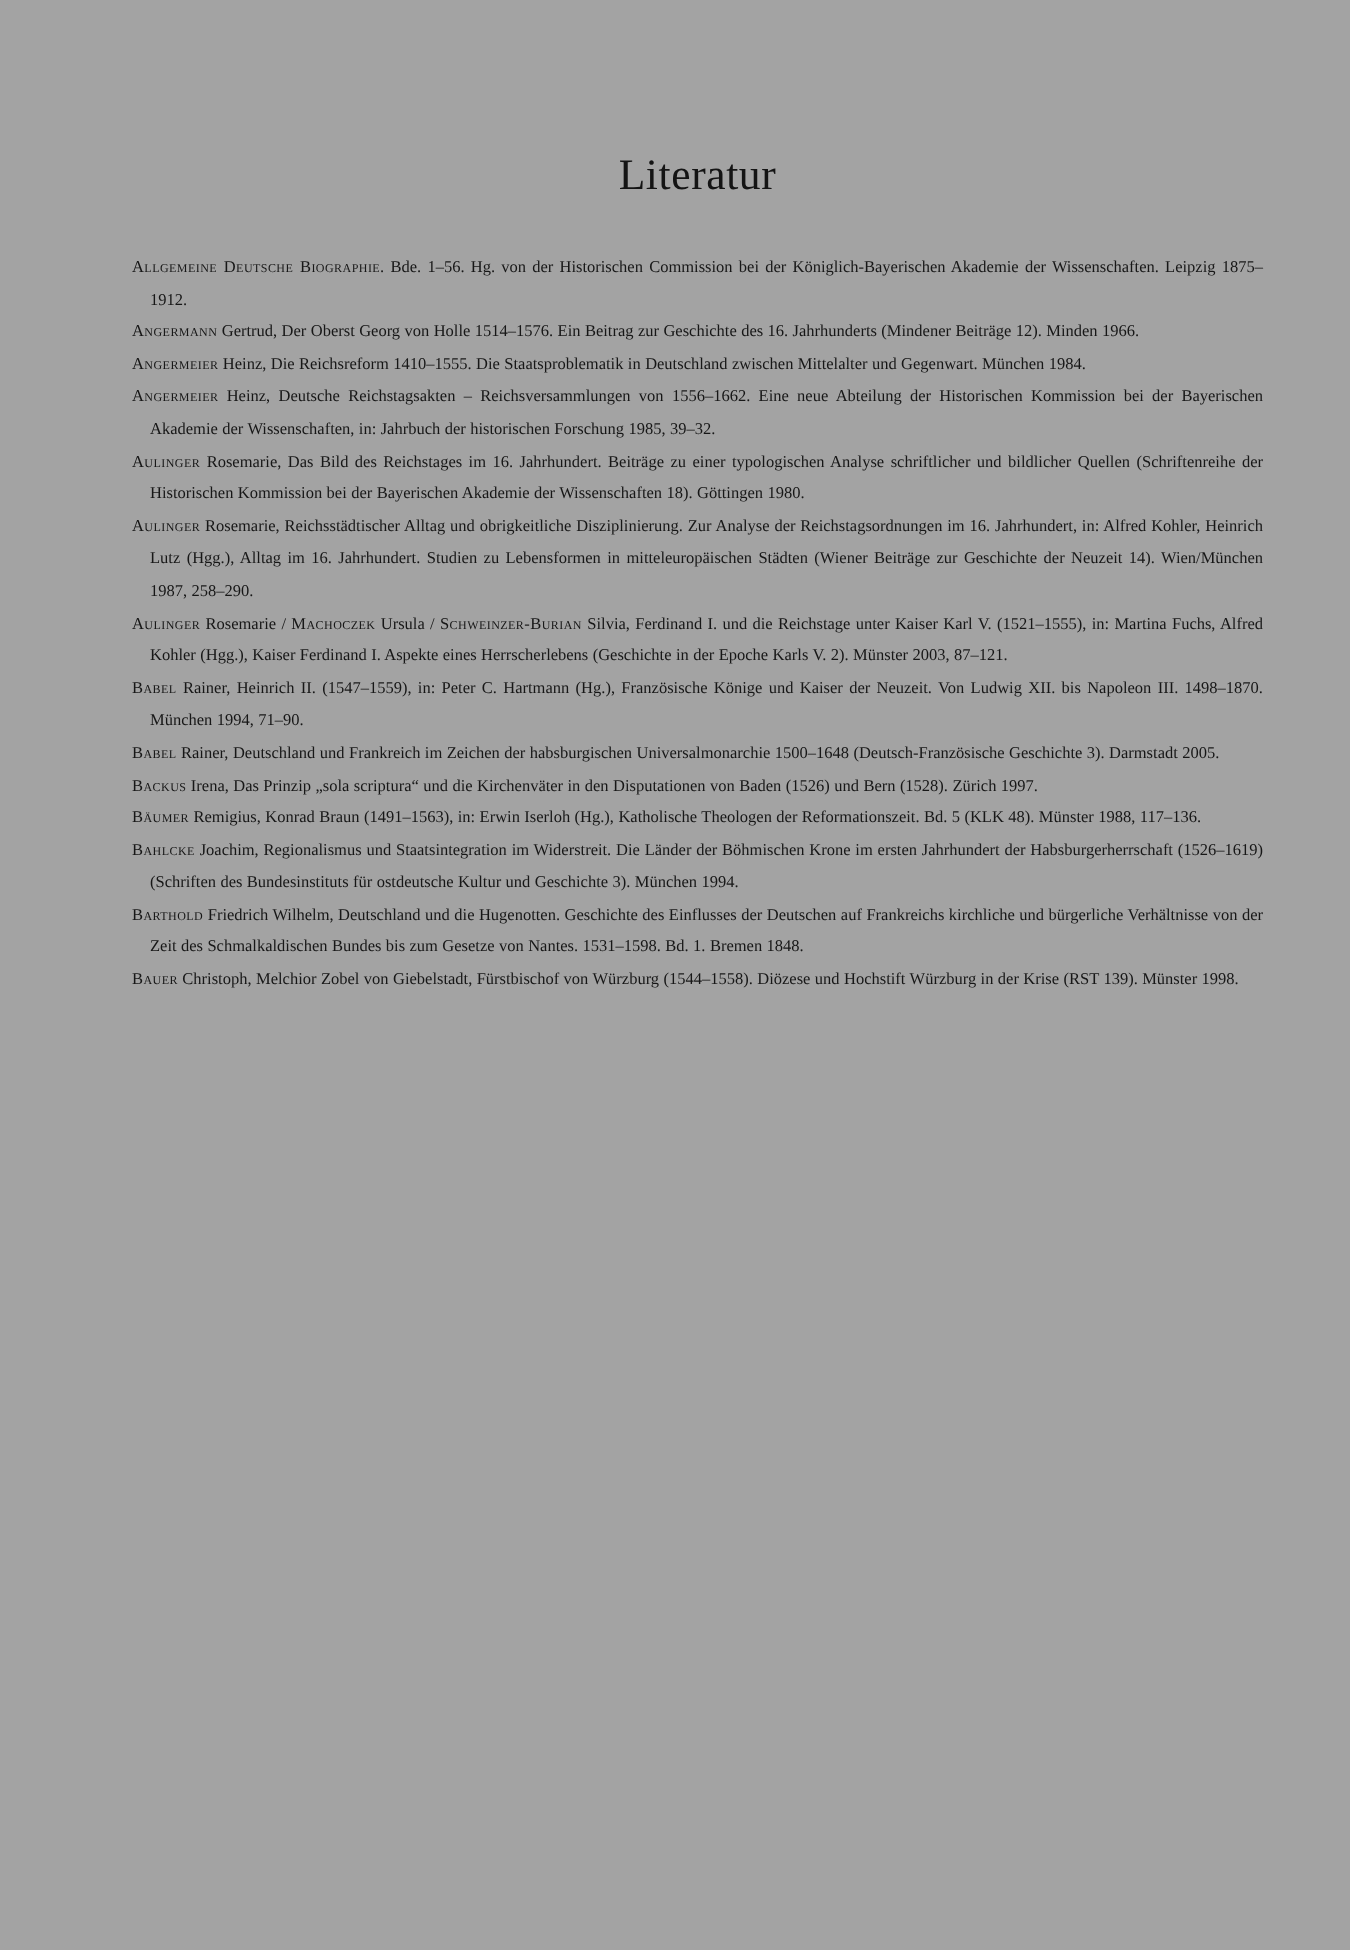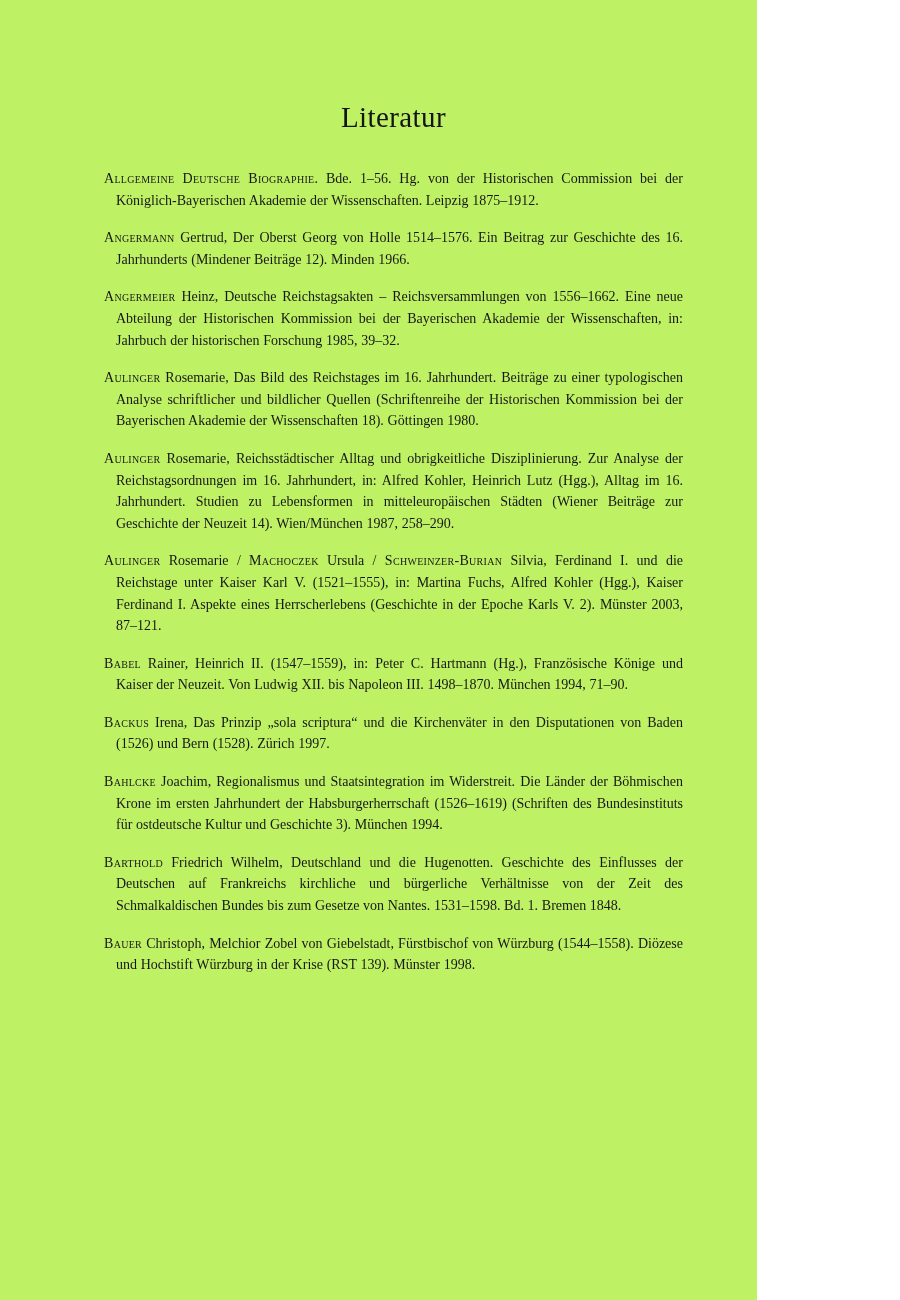--- a/index.html
+++ b/index.html
@@ -2,43 +2,43 @@
 <html lang="de"><head>
 <meta charset="utf-8">
 <style>
   html, body {
     margin: 0;
     padding: 0;
     background: #ffffff;
   }
   .page {
     position: relative;
-    width: 757px;
+    width: 900px;
     height: 1300px;
-    background: #bef264;
+    background: #a3a3a3;
     box-sizing: border-box;
     padding: 101px 58px 0 88px;
     font-family: "Liberation Serif", "DejaVu Serif", serif;
     color: #171717;
     overflow: hidden;
   }
   .title {
     font-size: 29px;
     font-weight: 400;
     text-align: center;
     margin: 0 0 34px 0;
     letter-spacing: 0.4px;
     color: #141414;
   }
   .bibliography {
     width: 100%;
   }
   .entry {
-    margin: 16px;
-    font-size: 14px;
+    margin: 0;
+    font-size: 11px;
     line-height: 21.6px;
     text-align: justify;
     padding-left: 12px;
     text-indent: -12px;
     hyphens: auto;
     -webkit-hyphens: auto;
     word-spacing: 0.2px;
   }
   .sc {
     font-variant: small-caps;
@@ -46,23 +46,26 @@
   }
 </style>
 </head>
 <body>
 
 <div class="page">
   <h1 class="title">Literatur</h1>
   <div class="bibliography" id="bibliography">
       <p class="entry"><span class="sc">Allgemeine Deutsche Biographie</span><span class="plain">. Bde. 1–56. Hg. von der Historischen Commission bei der Königlich-Bayerischen Akademie der Wissenschaften. Leipzig 1875–1912.</span></p>
       <p class="entry"><span class="sc">Angermann</span><span class="plain"> Gertrud, Der Oberst Georg von Holle 1514–1576. Ein Beitrag zur Geschichte des 16. Jahrhunderts (Mindener Beiträge 12). Minden 1966.</span></p>
+      <p class="entry"><span class="sc">Angermeier</span><span class="plain"> Heinz, Die Reichsreform 1410–1555. Die Staatsproblematik in Deutschland zwischen Mittelalter und Gegenwart. München 1984.</span></p>
       <p class="entry"><span class="sc">Angermeier</span><span class="plain"> Heinz, Deutsche Reichstagsakten – Reichsversammlungen von 1556–1662. Eine neue Abteilung der Historischen Kommission bei der Bayerischen Akademie der Wissenschaften, in: Jahrbuch der historischen Forschung 1985, 39–32.</span></p>
       <p class="entry"><span class="sc">Aulinger</span><span class="plain"> Rosemarie, Das Bild des Reichstages im 16. Jahrhundert. Beiträge zu einer typologischen Analyse schriftlicher und bildlicher Quellen (Schriftenreihe der Historischen Kommission bei der Bayerischen Akademie der Wissenschaften 18). Göttingen 1980.</span></p>
       <p class="entry"><span class="sc">Aulinger</span><span class="plain"> Rosemarie, Reichsstädtischer Alltag und obrigkeitliche Disziplinierung. Zur Analyse der Reichstagsordnungen im 16. Jahrhundert, in: Alfred Kohler, Heinrich Lutz (Hgg.), Alltag im 16. Jahrhundert. Studien zu Lebensformen in mitteleuropäischen Städten (Wiener Beiträge zur Geschichte der Neuzeit 14). Wien/München 1987, 258–290.</span></p>
       <p class="entry"><span class="sc">Aulinger</span><span class="plain"> Rosemarie / </span><span class="sc">Machoczek</span><span class="plain"> Ursula / </span><span class="sc">Schweinzer-Burian</span><span class="plain"> Silvia, Ferdinand I. und die Reichstage unter Kaiser Karl V. (1521–1555), in: Martina Fuchs, Alfred Kohler (Hgg.), Kaiser Ferdinand I. Aspekte eines Herrscherlebens (Geschichte in der Epoche Karls V. 2). Münster 2003, 87–121.</span></p>
       <p class="entry"><span class="sc">Babel</span><span class="plain"> Rainer, Heinrich II. (1547–1559), in: Peter C. Hartmann (Hg.), Französische Könige und Kaiser der Neuzeit. Von Ludwig XII. bis Napoleon III. 1498–1870. München 1994, 71–90.</span></p>
+      <p class="entry"><span class="sc">Babel</span><span class="plain"> Rainer, Deutschland und Frankreich im Zeichen der habsburgischen Universalmonarchie 1500–1648 (Deutsch-Französische Geschichte 3). Darmstadt 2005.</span></p>
       <p class="entry"><span class="sc">Backus</span><span class="plain"> Irena, Das Prinzip „sola scriptura“ und die Kirchenväter in den Disputationen von Baden (1526) und Bern (1528). Zürich 1997.</span></p>
+      <p class="entry"><span class="sc">Bäumer</span><span class="plain"> Remigius, Konrad Braun (1491–1563), in: Erwin Iserloh (Hg.), Katholische Theologen der Reformationszeit. Bd. 5 (KLK 48). Münster 1988, 117–136.</span></p>
       <p class="entry"><span class="sc">Bahlcke</span><span class="plain"> Joachim, Regionalismus und Staatsintegration im Widerstreit. Die Länder der Böhmischen Krone im ersten Jahrhundert der Habsburgerherrschaft (1526–1619) (Schriften des Bundesinstituts für ostdeutsche Kultur und Geschichte 3). München 1994.</span></p>
       <p class="entry"><span class="sc">Barthold</span><span class="plain"> Friedrich Wilhelm, Deutschland und die Hugenotten. Geschichte des Einflusses der Deutschen auf Frankreichs kirchliche und bürgerliche Verhältnisse von der Zeit des Schmalkaldischen Bundes bis zum Gesetze von Nantes. 1531–1598. Bd. 1. Bremen 1848.</span></p>
       <p class="entry"><span class="sc">Bauer</span><span class="plain"> Christoph, Melchior Zobel von Giebelstadt, Fürstbischof von Würzburg (1544–1558). Diözese und Hochstift Würzburg in der Krise (RST 139). Münster 1998.</span></p>
     </div>
 </div>
 
 </body></html>

